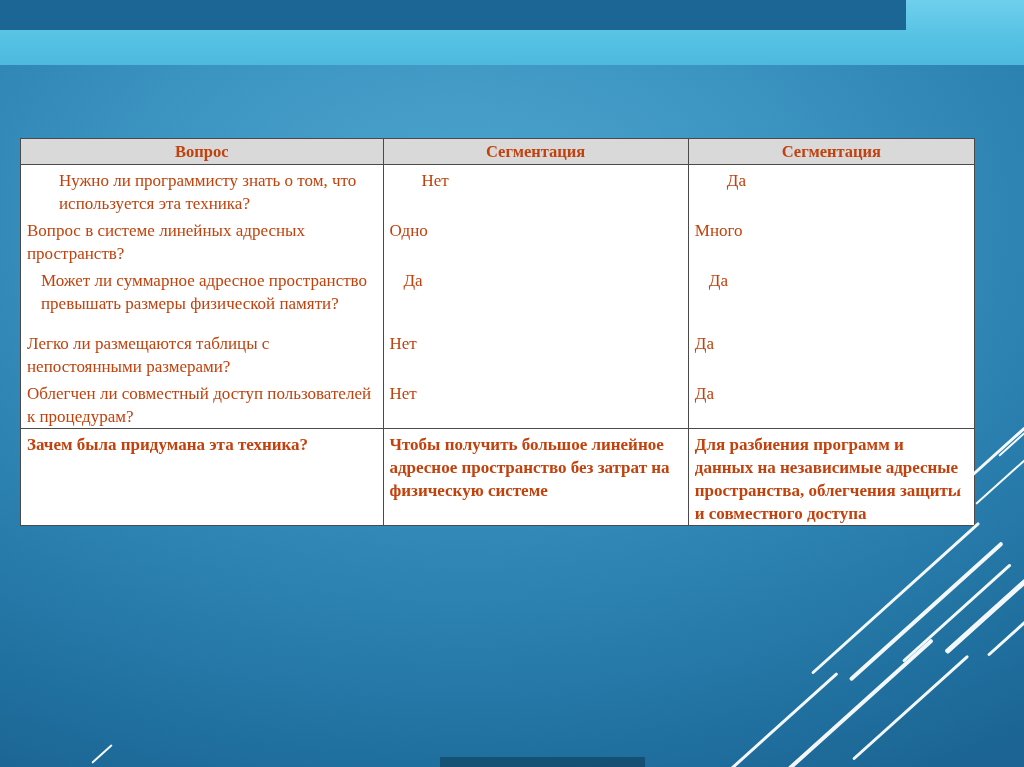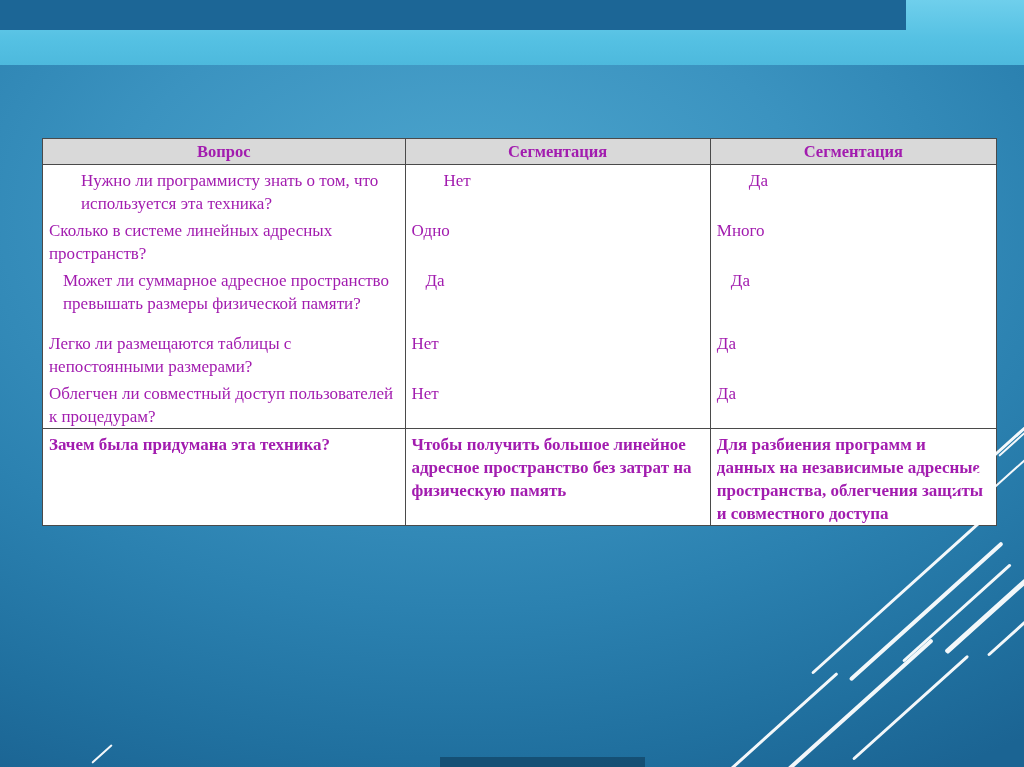--- a/index.html
+++ b/index.html
@@ -55,25 +55,25 @@
 
   .dlC1 { left: 726px; top: 772px; width: 150px; height: 3px; }
   .dlC2 { left: 780px; top: 775px; width: 205px; height: 4px; }
   .dlC3 { left: 853px; top: 758px; width: 155px; height: 3px; }
 
   .dlT1 { left: 92px;  top: 762px; width: 27px;  height: 2px; }
 
   
   .cmp-table {
     position: absolute;
-    left: 42px; top: 138px;
+    left: 20px; top: 138px;
     width: 955px;
     border-collapse: collapse;
     background: #ffffff;
-    color: #a21caf;
+    color: #c2410c;
     font-size: 17px;
     line-height: 23px;
     border: 1px solid #4a4a4a;
     table-layout: fixed;
   }
   .cmp-table col.c1 { width: 38%; }
   .cmp-table col.c2 { width: 32%; }
   .cmp-table col.c3 { width: 30%; }
 
   .cmp-table thead th {
@@ -126,42 +126,42 @@
         <th>Сегментация</th>
       </tr>
     </thead>
     <tbody>
       <tr class="r0 gstart">
         <td>Нужно ли программисту знать о том, что используется эта техника?</td>
         <td>Нет</td>
         <td>Да</td>
       </tr>
       <tr class="r1">
-        <td>Сколько в системе линейных адресных пространств?</td>
+        <td>Вопрос в системе линейных адресных пространств?</td>
         <td>Одно</td>
         <td>Много</td>
       </tr>
       <tr class="r2">
         <td>Может ли суммарное адресное пространство превышать размеры физической памяти?</td>
         <td>Да</td>
         <td>Да</td>
       </tr>
       <tr class="r4">
         <td>Легко ли размещаются таблицы с непостоянными размерами?</td>
         <td>Нет</td>
         <td>Да</td>
       </tr>
       <tr class="r5">
         <td>Облегчен ли совместный доступ пользователей к процедурам?</td>
         <td>Нет</td>
         <td>Да</td>
       </tr>
       <tr class="r6 gstart">
         <td>Зачем была придумана эта техника?</td>
-        <td>Чтобы получить большое линейное адресное пространство без затрат на физическую память</td>
+        <td>Чтобы получить большое линейное адресное пространство без затрат на физическую системе</td>
         <td>Для разбиения программ и данных на независимые адресные пространства, облегчения защиты и совместного доступа</td>
       </tr>
     </tbody>
   </table>
 
   <div class="deco">
     <span class="dlA1"></span>
     <span class="dlA2"></span>
     <span class="dlA3"></span>
     <span class="dlB1"></span>

